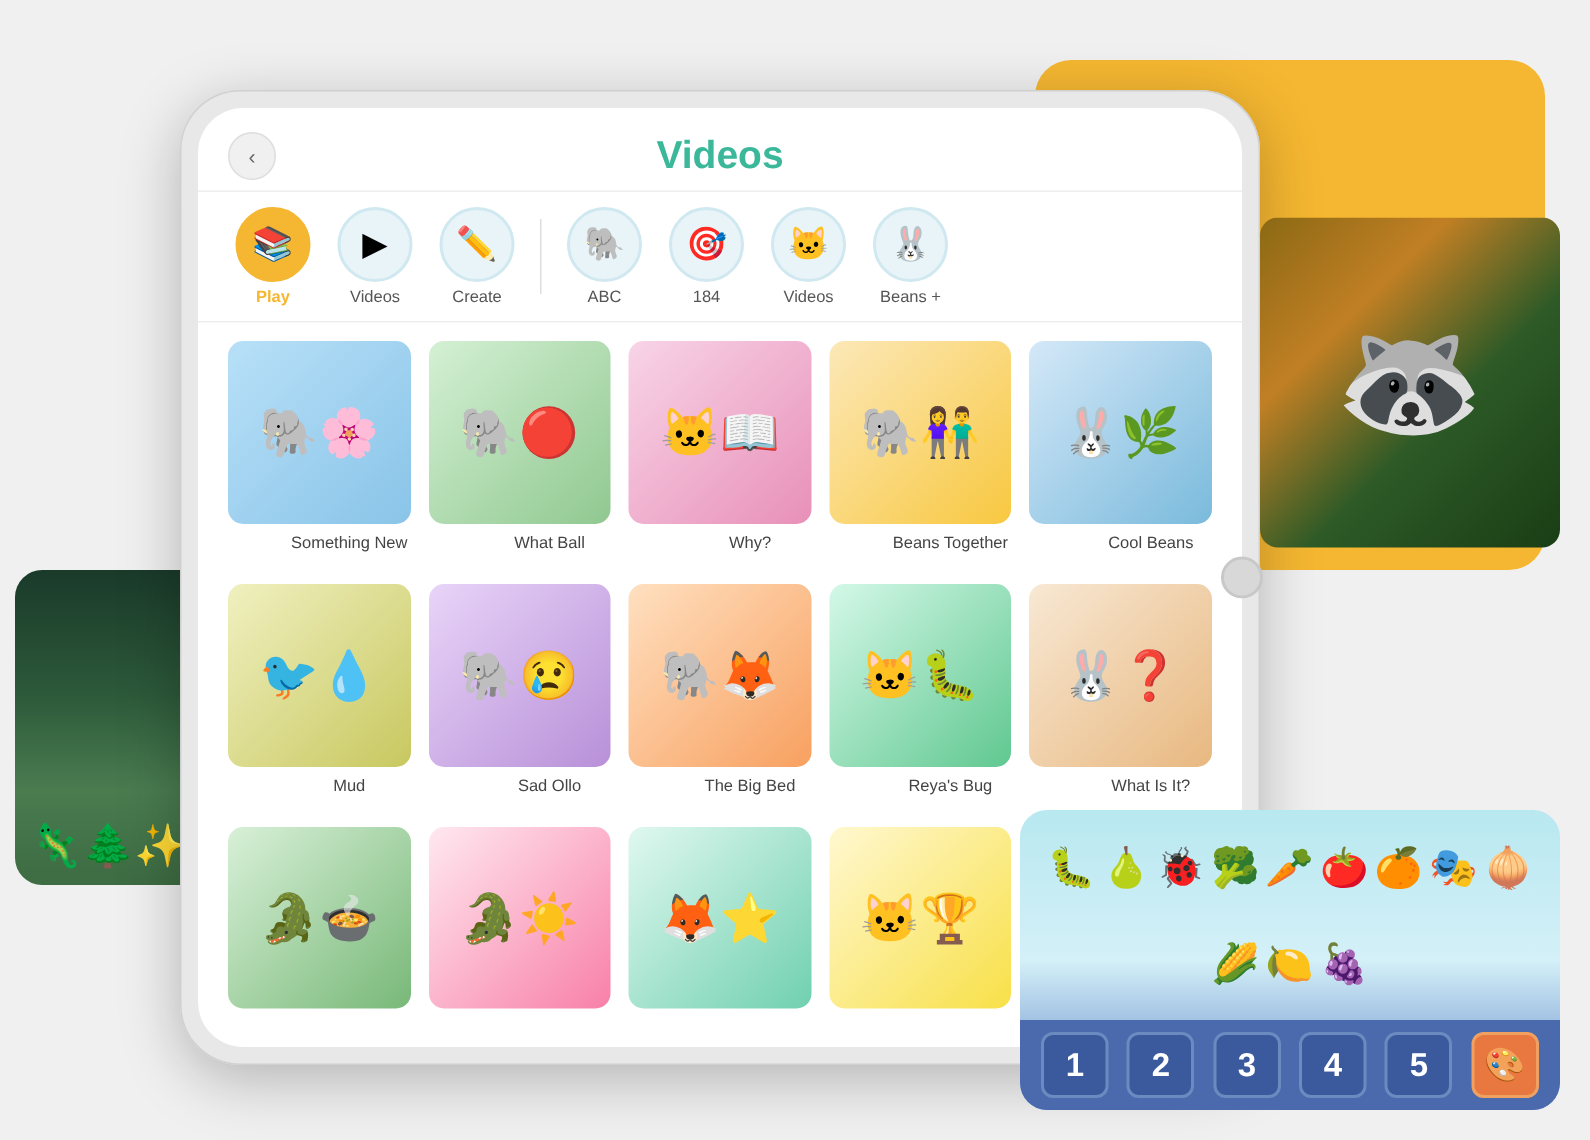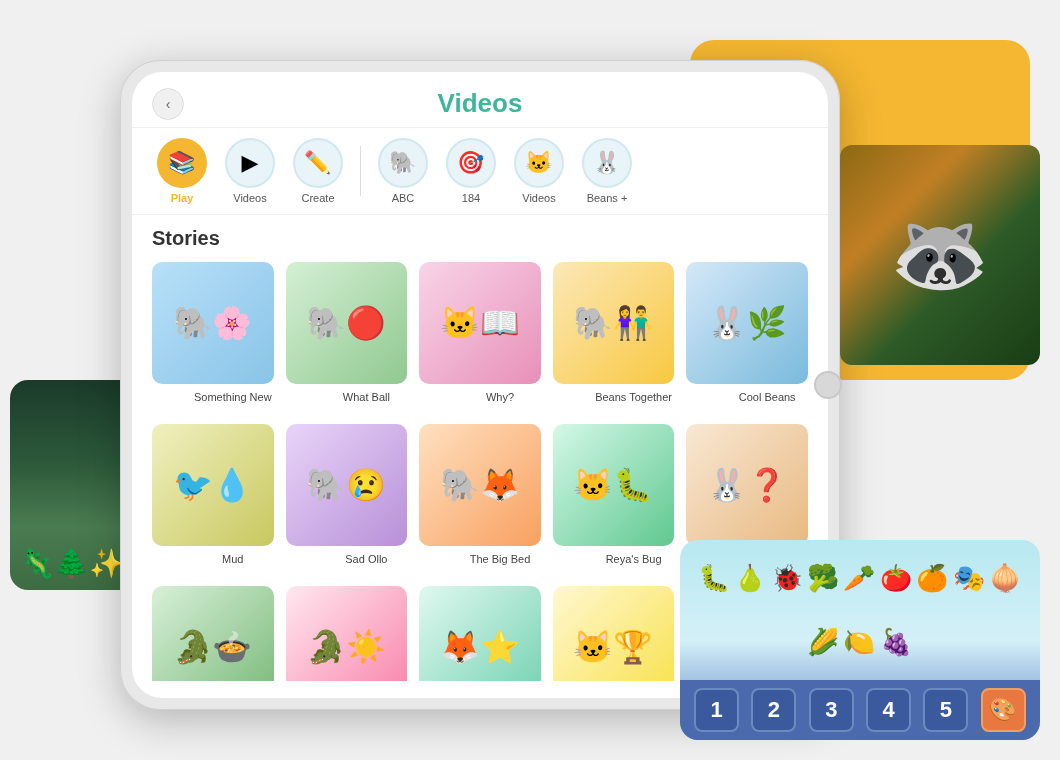--- a/index.html
+++ b/index.html
@@ -336,21 +336,20 @@
 
       <div class="tab-item">
         <div class="tab-icon-circle">🐰</div>
         <span class="tab-label">Beans +</span>
       </div>
     </div>
 
     <div class="content-area">
 
       <div>
-        <div class="section-title">Stories</div>
         <div class="books-grid">
           <div class="book-item">
             <div class="book-cover cover-1">🐘🌸</div>
             <span class="book-title">Something New</span>
           </div>
           <div class="book-item">
             <div class="book-cover cover-2">🐘🔴</div>
             <span class="book-title">What Ball</span>
           </div>
           <div class="book-item">

